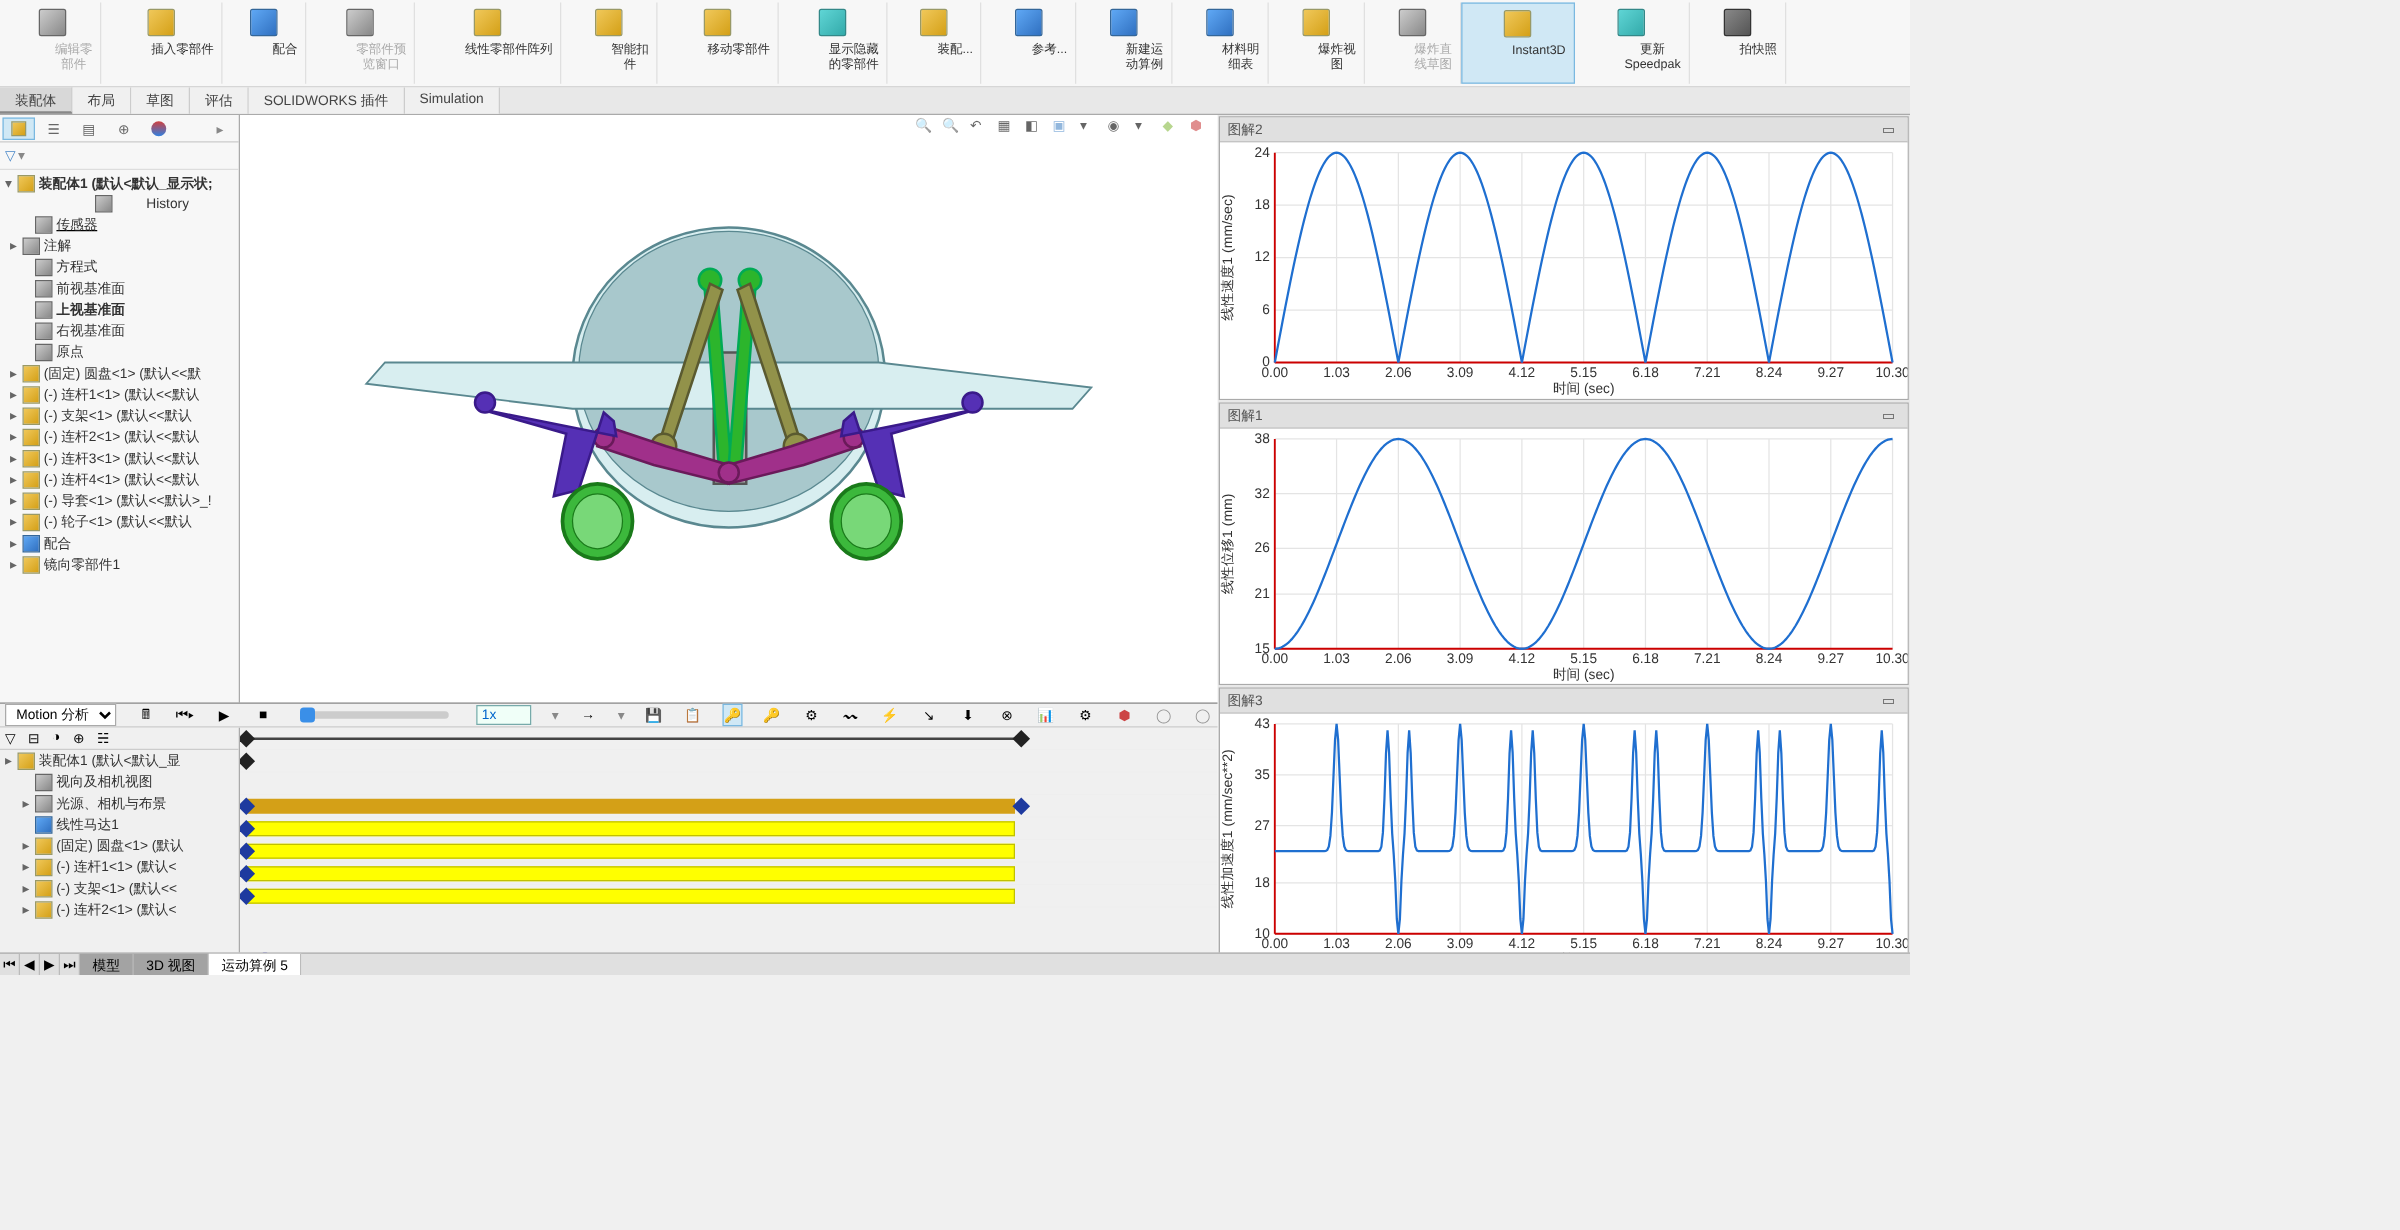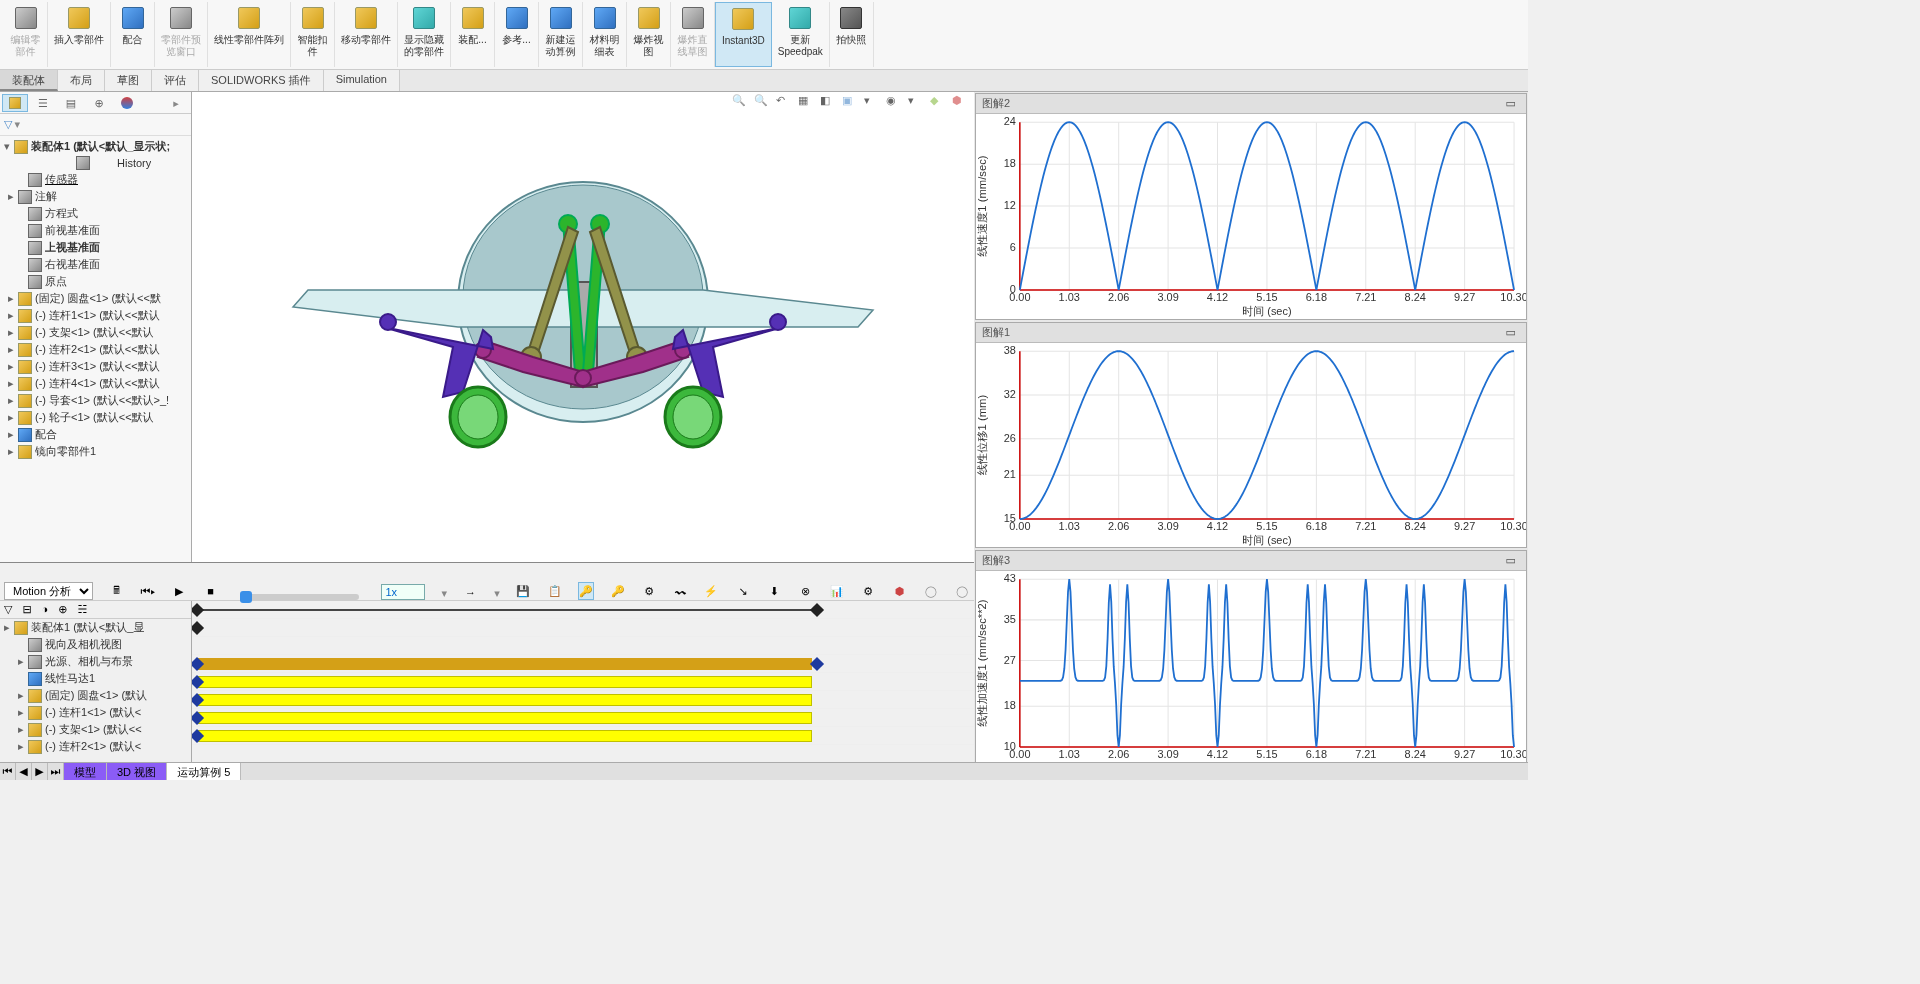--- a/index.html
+++ b/index.html
@@ -4,21 +4,21 @@
 <style>
 * { margin: 0; padding: 0; box-sizing: border-box; font-family: 'Microsoft YaHei', Arial, sans-serif; font-size: 11px; }
 body { background: #f0f0f0; width: 1528px; height: 780px; overflow: hidden; position: relative; }
 
 
 .ribbon { height: 70px; background: #f7f7f7; border-bottom: 1px solid #ccc; display: flex; align-items: stretch; padding: 2px 4px; }
 .ribbon-group { display: flex; flex-direction: column; align-items: center; justify-content: flex-start; padding: 2px 6px; border-right: 1px solid #e0e0e0; min-width: 44px; }
 .ribbon-group.active { background: #d0e8f5; border: 1px solid #7ab8e0; }
 .ribbon-group.disabled { color: #aaa; }
 .ribbon-icon { width: 28px; height: 28px; margin-bottom: 2px; display: flex; align-items: center; justify-content: center; }
-.ribbon-label { text-align: center; line-height: 12px; color: #333; font-size: 10px; }
+.ribbon-label { text-align: center; line-height: 12px; color: #333; font-size: 10px; margin-left: 34px; }
 .ribbon-group.disabled .ribbon-label { color: #aaa; }
 
 
 .tab-bar { height: 22px; background: #e8e8e8; display: flex; align-items: stretch; border-bottom: 1px solid #aaa; }
 .tab { padding: 3px 12px; border-right: 1px solid #ccc; cursor: pointer; background: #f0f0f0; color: #444; }
 .tab.active { background: #d8d8d8; font-weight: 500; border-bottom: 2px solid #888; }
 
 
 .main-body { display: flex; height: 686px; }
 
@@ -43,21 +43,21 @@
 
 
 .right-plots { width: 554px; background: #e8e8e8; display: flex; flex-direction: column; }
 .plot-section { flex: 1; border: 1px solid #aaa; margin: 1px; display: flex; flex-direction: column; min-height: 0; }
 .plot-header { background: #e0e0e0; padding: 2px 6px; color: #555; display: flex; justify-content: space-between; align-items: center; border-bottom: 1px solid #bbb; gap: 48px; }
 .plot-close { cursor: pointer; padding: 0 4px; }
 .plot-body { flex: 1; background: #fff; position: relative; min-height: 0; }
 
 
 .motion-panel { position: absolute; bottom: 18px; left: 0; right: 554px; height: 200px; background: #f0f0f0; border-top: 1px solid #888; display: flex; flex-direction: column; }
-.motion-toolbar { height: 38px; display: flex; align-items: flex-end; padding: 0 4px; gap: 16px; border-bottom: 1px solid #ccc; }
+.motion-toolbar { height: 19px; display: flex; align-items: center; padding: 0 4px; gap: 16px; border-bottom: 1px solid #ccc; }
 .motion-select { border: 1px solid #aaa; padding: 1px 4px; background: #fff; font-size: 11px; }
 .motion-btn { width: 18px; height: 18px; display: flex; align-items: center; justify-content: center; cursor: pointer; }
 .speed-field { width: 44px; border: 1px solid #7aa; background: #f0fff8; padding: 1px 3px; color: #0066cc; }
 .motion-content { flex: 1; display: flex; overflow: hidden; }
 .motion-tree { width: 192px; border-right: 1px solid #aaa; overflow-y: auto; }
 .motion-tree-header { display: flex; gap: 10px; padding: 2px 4px; border-bottom: 1px solid #ccc; }
 .timeline { flex: 1; position: relative; overflow: hidden; }
 .timeline-ruler { height: 18px; background: #fffde0; border-bottom: 1px solid #aaa; position: relative; display: flex; }
 .timeline-ruler .tick-label { position: absolute; top: 1px; font-size: 10px; color: #444; }
 .timeline-ruler::after { content: ''; position: absolute; bottom: 0; left: 0; right: 0; height: 8px; background: repeating-linear-gradient(90deg, #888 0, #888 1px, transparent 1px, transparent 12px); }
@@ -66,21 +66,21 @@
 .timeline-bar { position: absolute; height: 12px; top: 3px; }
 .bar-yellow { background: #ffff00; border: 1px solid #c0c000; }
 .bar-gold { background: #d4a017; }
 .key-diamond { position: absolute; width: 10px; height: 10px; background: #222; transform: rotate(45deg); top: 4px; }
 .key-diamond.blue { background: #1e3a9f; }
 
 
 .bottom-tabs { position: absolute; bottom: 0; left: 0; right: 0; height: 18px; background: #e0e0e0; display: flex; align-items: stretch; border-top: 1px solid #aaa; }
 .bottom-nav { display: flex; }
 .bottom-nav-btn { width: 16px; display: flex; align-items: center; justify-content: center; border-right: 1px solid #bbb; cursor: pointer; }
-.bottom-tab { padding: 2px 10px; border-right: 1px solid #bbb; cursor: pointer; background: #8b5cf6; }
+.bottom-tab { padding: 2px 10px; border-right: 1px solid #bbb; cursor: pointer; background: #a3a3a3; }
 .bottom-tab.active { background: #fff; }
 
 .icon-cube { background: linear-gradient(135deg, #f0c85a, #d4a017); border: 1px solid #996; }
 .icon-blue { background: linear-gradient(135deg, #5fa8f5, #3070c0); border: 1px solid #369; }
 .icon-teal { background: linear-gradient(135deg, #5fd5d5, #3aa); border: 1px solid #388; }
 .icon-gray { background: linear-gradient(135deg, #ccc, #888); border: 1px solid #666; }
 .icon-cam { background: linear-gradient(135deg, #888, #555); border: 1px solid #333; }
 </style>
 </head>
 <body>

